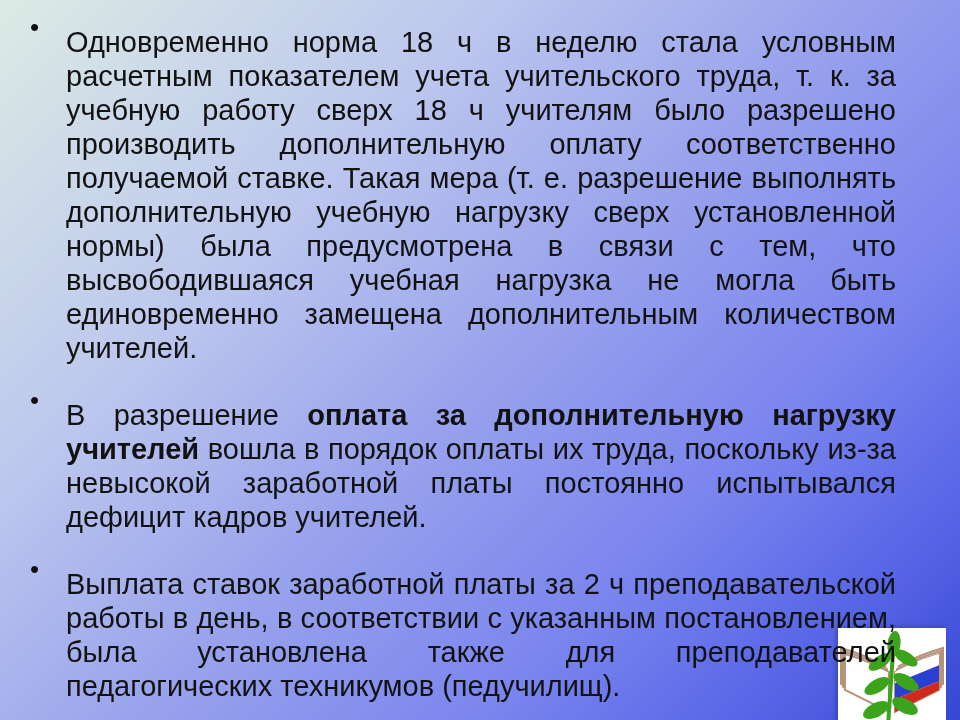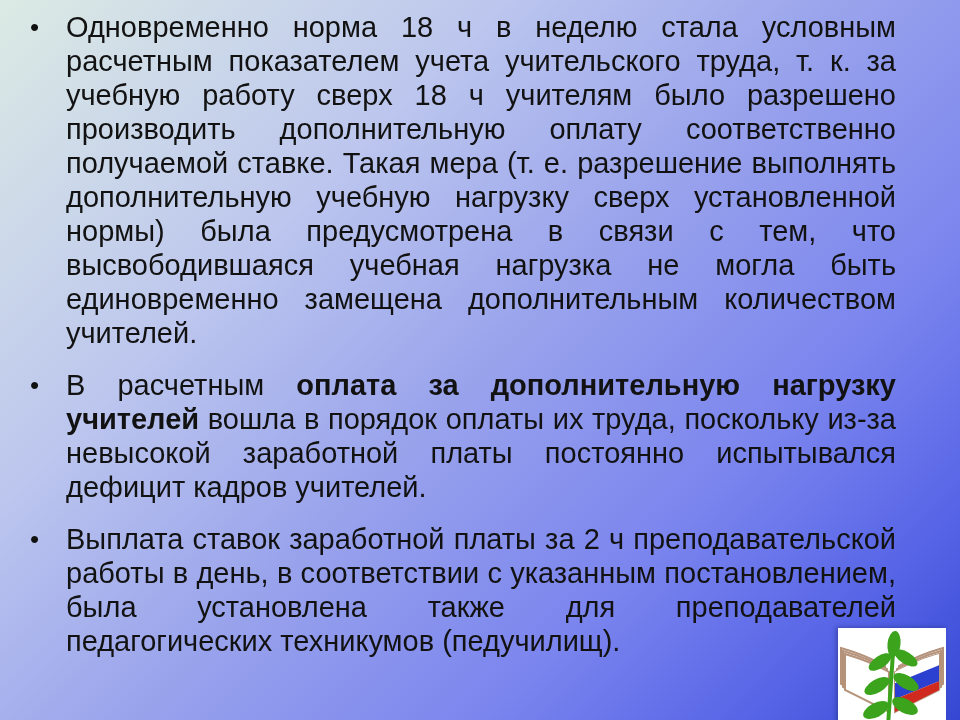--- a/index.html
+++ b/index.html
@@ -32,20 +32,21 @@
     line-height: 34px;
     padding-left: 4px;
   }
   .btext {
     flex: 1 1 auto;
     color: #121212;
     font-size: 29px;
     line-height: 34px;
     text-align: justify;
     text-align-last: left;
+    margin-top: 15px;
   }
   .btext .bold { font-weight: bold; }
   .logo-card {
     position: absolute;
     right: 14px;
     bottom: -14px;
     width: 108px;
     height: 106px;
     background: #ffffff;
     z-index: 1;
@@ -60,21 +61,21 @@
 
   <ul class="bullets">
 
     <li>
       <span class="marker">•</span>
       <div class="btext"><span>Одновременно норма 18 ч в неделю стала условным расчетным показателем учета учительского труда, т. к. за учебную работу сверх 18 ч учителям было разрешено производить дополнительную оплату соответственно получаемой ставке. Такая мера (т. е. разрешение выполнять дополнительную учебную нагрузку сверх установленной нормы) была предусмотрена в связи с тем, что высвободившаяся учебная нагрузка не могла быть единовременно замещена дополнительным количеством учителей.</span></div>
     </li>
 
     <li>
       <span class="marker">•</span>
-      <div class="btext"><span>В расчетным </span><span class="bold">оплата за дополнительную нагрузку учителей</span><span> вошла в порядок оплаты их труда, поскольку из-за невысокой заработной платы постоянно испытывался дефицит кадров учителей.</span></div>
+      <div class="btext"><span>В разрешение </span><span class="bold">оплата за дополнительную нагрузку учителей</span><span> вошла в порядок оплаты их труда, поскольку из-за невысокой заработной платы постоянно испытывался дефицит кадров учителей.</span></div>
     </li>
 
     <li>
       <span class="marker">•</span>
       <div class="btext"><span>Выплата ставок заработной платы за 2 ч преподавательской работы в день, в соответствии с указанным постановлением, была установлена также для преподавателей педагогических техникумов (педучилищ).</span></div>
     </li>
 
   </ul>
 
   <div class="logo-card">

